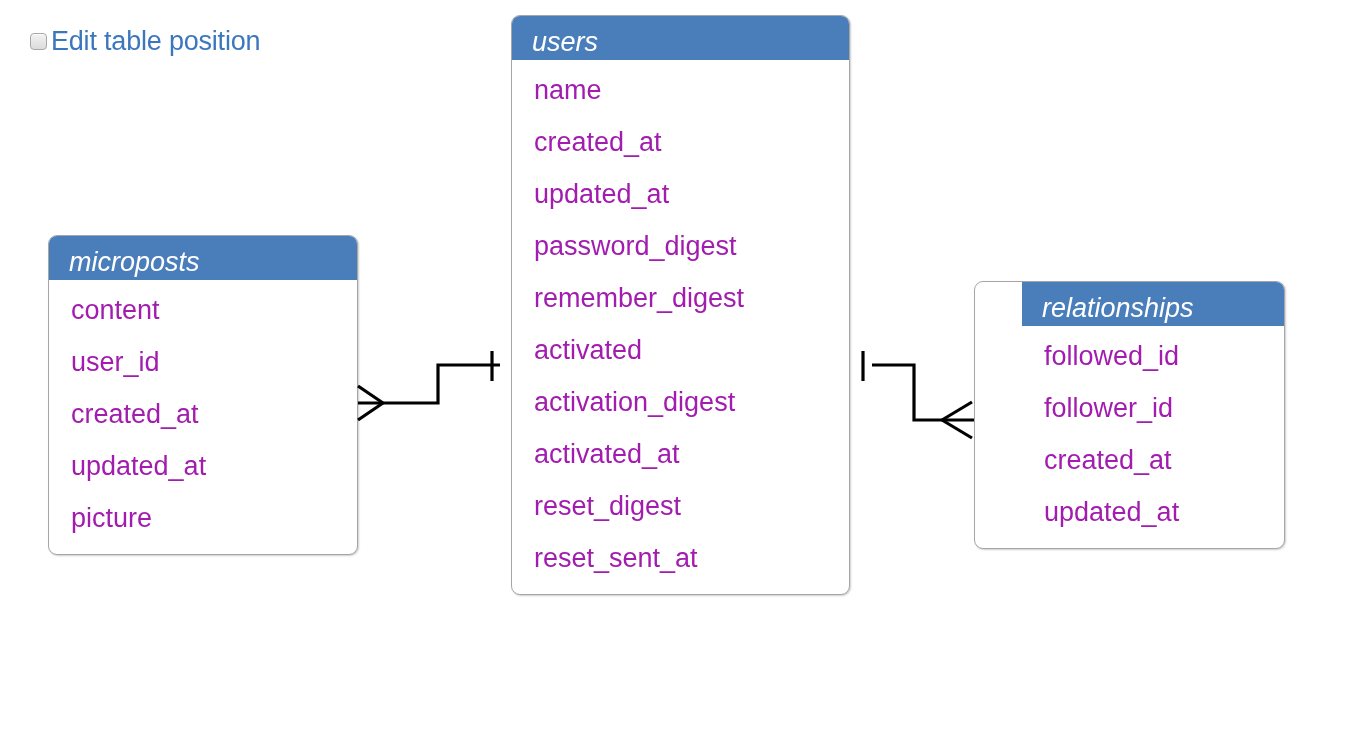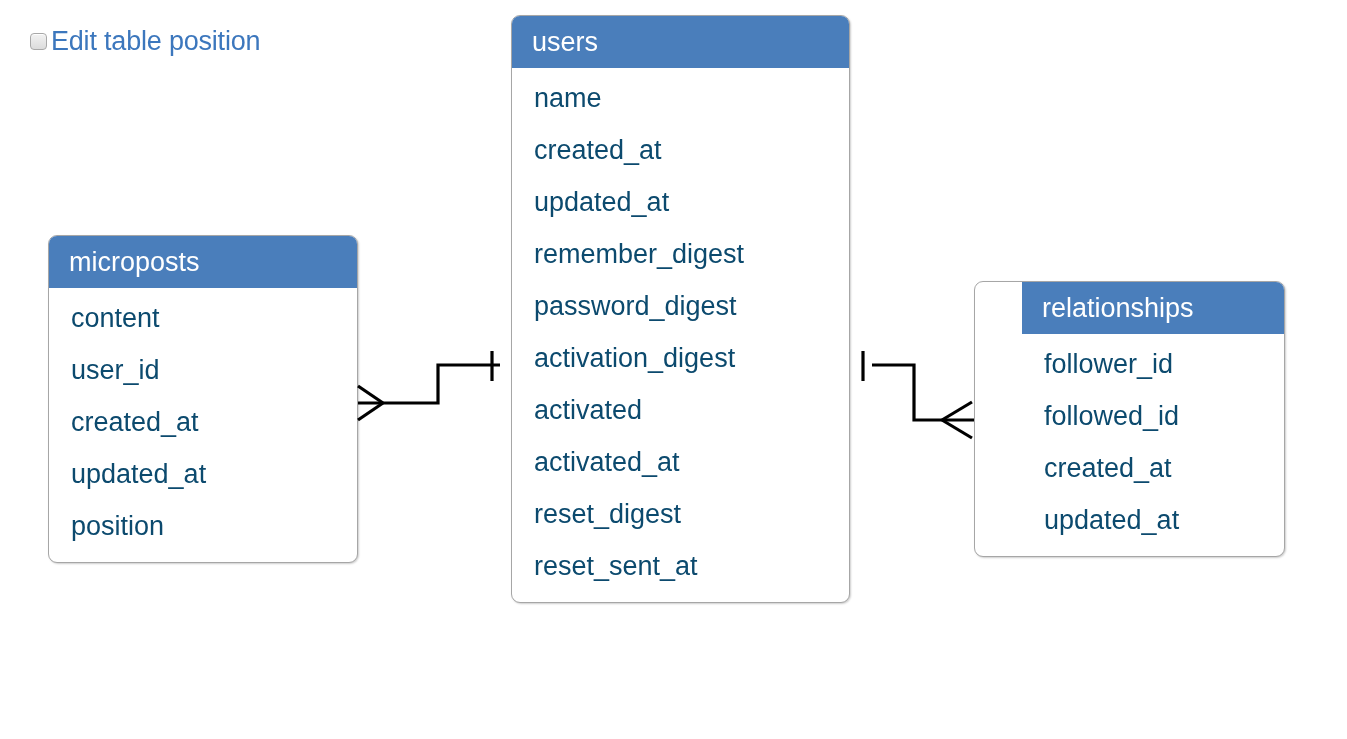--- a/index.html
+++ b/index.html
@@ -54,33 +54,34 @@
     border: 1px solid #a6a6a6;
     border-radius: 9px;
     box-shadow: 1px 1px 2px rgba(0,0,0,0.20);
     overflow: hidden;
   }
   .entity-title {
     background: #4a7ebb;
     color: #ffffff;
     font-size: 27px;
     line-height: 52px;
-    height: 52px;
+    height: 44px;
     padding: 0 0 0 20px;
     white-space: nowrap;
     overflow: hidden;
+    font-style: italic;
   }
   .entity-fields {
     padding: 4px 0 10px 0;
   }
   .entity-field {
     font-size: 27px;
     line-height: 52px;
     height: 52px;
-    color: #0c4a6e;
+    color: #a21caf;
     padding: 0 0 0 22px;
     white-space: nowrap;
     overflow: hidden;
   }
 
   #entity-microposts { left: 48px;  top: 235px; width: 310px; }
   #entity-users      { left: 511px; top: 15px;  width: 339px; }
   #entity-relationships { left: 974px; top: 281px; width: 311px; padding-left: 47px; }
 
   
@@ -109,45 +110,45 @@
   <span class="toggle-label">Edit table position</span>
 </div>
 
 <div class="entity" id="entity-microposts">
   <div class="entity-title">microposts</div>
   <div class="entity-fields">
     <div class="entity-field">content</div>
     <div class="entity-field">user_id</div>
     <div class="entity-field">created_at</div>
     <div class="entity-field">updated_at</div>
-    <div class="entity-field">position</div>
+    <div class="entity-field">picture</div>
   </div>
 </div>
 
 <div class="entity" id="entity-users">
   <div class="entity-title">users</div>
   <div class="entity-fields">
     <div class="entity-field">name</div>
     <div class="entity-field">created_at</div>
     <div class="entity-field">updated_at</div>
+    <div class="entity-field">password_digest</div>
     <div class="entity-field">remember_digest</div>
-    <div class="entity-field">password_digest</div>
+    <div class="entity-field">activated</div>
     <div class="entity-field">activation_digest</div>
-    <div class="entity-field">activated</div>
     <div class="entity-field">activated_at</div>
     <div class="entity-field">reset_digest</div>
     <div class="entity-field">reset_sent_at</div>
   </div>
 </div>
 
 <div class="entity" id="entity-relationships">
   <div class="entity-title">relationships</div>
   <div class="entity-fields">
+    <div class="entity-field">followed_id</div>
     <div class="entity-field">follower_id</div>
-    <div class="entity-field">followed_id</div>
     <div class="entity-field">created_at</div>
     <div class="entity-field">updated_at</div>
   </div>
 </div>
 
 <svg id="connector-layer" viewBox="0 0 1347 739" width="1347" height="739">
 
   <g>
     <path d="M 358 403 L 438 403 L 438 365 L 500 365"></path>
     <g>

